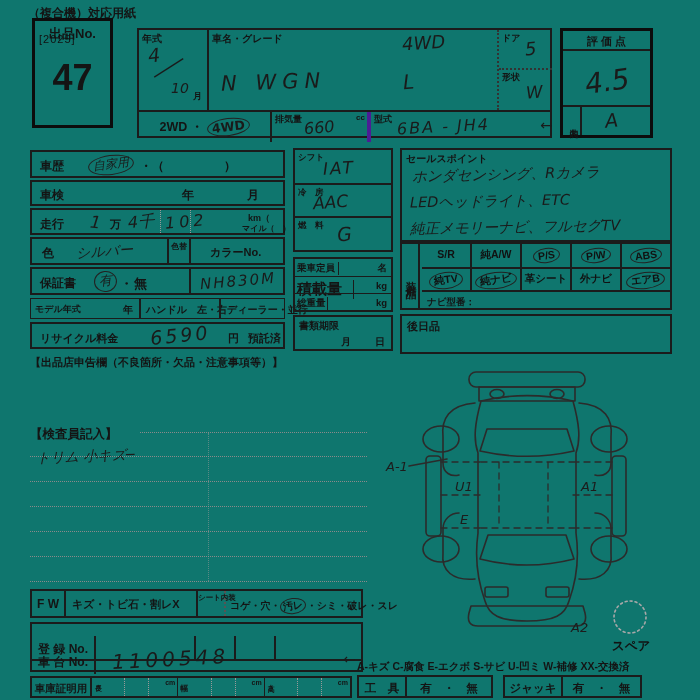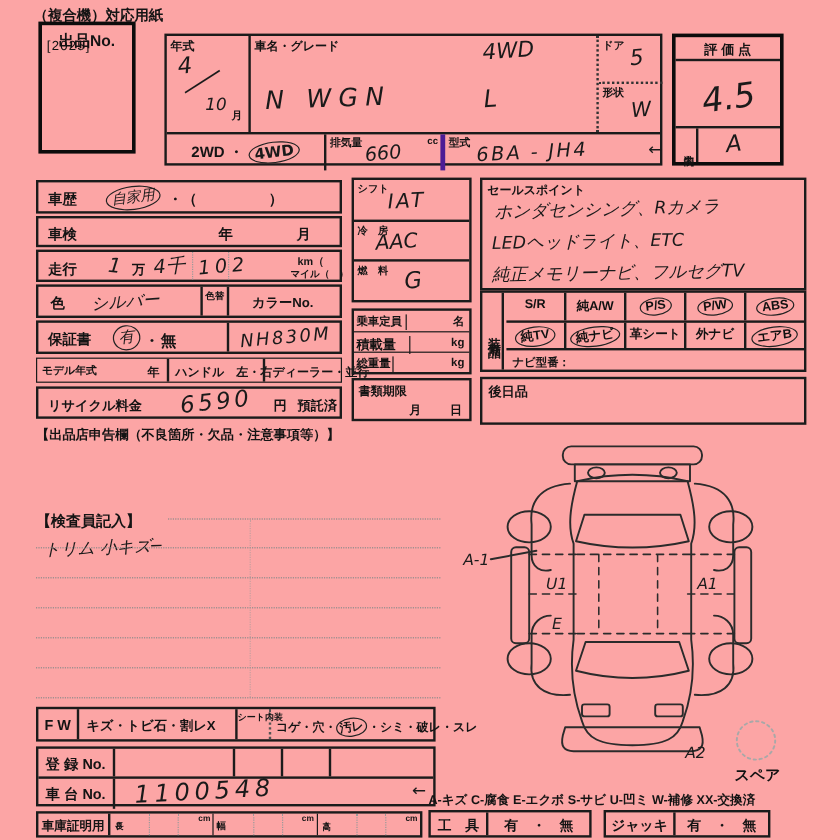--- a/index.html
+++ b/index.html
@@ -1,16 +1,16 @@
 <!DOCTYPE html>
 <html><head>
 <meta charset="utf-8">
 <style>
   html,body{margin:0;padding:0;background:#e8e8e8;}
-  #sheet{position:relative;width:700px;height:700px;background:#fca5a5;overflow:hidden;
+  #sheet{position:relative;width:700px;height:700px;background:#0f766e;overflow:hidden;
          font-family:"Liberation Sans",sans-serif;color:#111;}
   .abs{position:absolute;}
   .box{position:absolute;border:2px solid #1b1b1b;background:transparent;box-sizing:border-box;}
   .b3{border-width:3px;border-color:#0c0c0c;}
   .lbl{font-weight:bold;color:#141414;white-space:nowrap;}
   .hw{font-family:"DejaVu Sans",sans-serif;font-style:italic;color:#1a1a1a;white-space:nowrap;}
   .circ{display:inline-block;border:1.6px solid #222;border-radius:50%;padding:0 4px 1px 4px;transform:rotate(-7deg);}
   .dotline{position:absolute;border-bottom:1.5px dotted #8a8a8a;}
   .divider{position:absolute;background:#1b1b1b;}
   .dotv{position:absolute;border-left:1.5px dotted #999;}
@@ -20,20 +20,21 @@
 </head>
 <body>
 
 <div id="sheet">
 
   <div class="abs lbl" style="left:28px;top:5px;font-size:12px;">（複合機）対応用紙</div>
 
   <div class="box b3" style="left:32px;top:18px;width:81px;height:110px;">
     <div class="lbl" style="text-align:center;margin-top:4px;font-size:13px;">出品No.</div>
     <div class="abs" style="left:4px;top:12px;font-size:11px;letter-spacing:1px;">[2025]</div>
+    <div class="abs lbl" style="left:0;top:36px;width:100%;text-align:center;font-size:36px;">47</div>
   </div>
 
   <div class="box" style="left:137px;top:28px;width:415px;height:110px;border-width:2.5px;">
 
     <div class="abs" style="left:0;top:0;width:68px;height:80px;border-right:2px solid #1b1b1b;">
       <div class="abs lbl" style="left:3px;top:2px;font-size:10px;">年式</div>
       <div class="abs hw" style="left:9px;top:14px;font-size:19px;transform:rotate(-6deg);">4</div>
       <div class="abs hw" style="left:16px;top:18px;font-size:27px;transform:rotate(8deg);">／</div>
       <div class="abs hw" style="left:32px;top:50px;font-size:14px;">10</div>
       <div class="abs lbl" style="left:54px;top:60px;font-size:9px;">月</div>
@@ -153,21 +154,21 @@
       <span class="abs hw" style="left:42px;top:5px;font-size:19px;transform:rotate(-5deg);">G</span>
     </div>
   </div>
 
   <div class="box" style="left:293px;top:257px;width:100px;height:55px;border-width:2.5px;">
     <div class="abs" style="left:0;top:0;width:100%;height:17px;">
       <span class="abs lbl" style="left:2px;top:3px;font-size:9.5px;border-right:1.5px solid #1b1b1b;padding-right:3px;">乗車定員</span>
       <span class="abs lbl" style="right:4px;top:3px;font-size:9.5px;">名</span>
     </div>
     <div class="abs" style="left:0;top:17px;width:100%;height:17px;border-top:1.5px solid #1b1b1b;">
-      <span class="abs lbl" style="left:2px;top:3px;font-size:11px;border-right:1.5px solid #1b1b1b;padding-right:11px;">積載量</span>
+      <span class="abs lbl" style="left:2px;top:3px;font-size:15px;border-right:1.5px solid #1b1b1b;padding-right:11px;">積載量</span>
       <span class="abs lbl" style="right:4px;top:3px;font-size:9.5px;">kg</span>
     </div>
     <div class="abs" style="left:0;top:34px;width:100%;height:17px;border-top:1.5px solid #1b1b1b;">
       <span class="abs lbl" style="left:2px;top:3px;font-size:9.5px;border-right:1.5px solid #1b1b1b;padding-right:1px;">総重量</span>
       <span class="abs lbl" style="right:4px;top:3px;font-size:9.5px;">kg</span>
     </div>
   </div>
 
   <div class="box" style="left:293px;top:315px;width:100px;height:36px;border-width:2.5px;">
     <span class="abs lbl" style="left:4px;top:2px;font-size:10px;">書類期限</span>
@@ -255,21 +256,21 @@
   </svg>
 
   <div class="box" style="left:30px;top:589px;width:333px;height:29px;border-width:2.5px;">
     <div class="abs lbl" style="left:0;top:0;width:34px;height:100%;border-right:2px solid #1b1b1b;text-align:center;padding-top:6px;font-size:12px;box-sizing:border-box;">F W</div>
     <span class="abs lbl" style="left:40px;top:6px;font-size:11px;">キズ・トビ石・割レX</span>
     <div class="abs lbl" style="left:164px;top:0;width:30px;height:100%;border-left:2px solid #1b1b1b;border-right:2px dotted #555;font-size:7.5px;text-align:center;line-height:1.5;padding-top:1px;box-sizing:border-box;">シート内装</div>
     <span class="abs lbl" style="left:198px;top:7px;font-size:10px;white-space:nowrap;"><span>コゲ・穴・</span><span class="circ" style="padding:0 2px;">汚レ</span><span>・シミ・破レ・スレ</span></span>
   </div>
 
   <div class="box" style="left:30px;top:622px;width:333px;height:50px;border-width:2.5px;">
-    <div class="abs" style="left:0;top:0;width:100%;height:25px;border-bottom:2px solid #1b1b1b;box-sizing:border-box;">
+    <div class="abs" style="left:0;top:12px;width:100%;height:25px;border-bottom:2px solid #1b1b1b;box-sizing:border-box;">
       <span class="abs lbl" style="left:6px;top:5px;font-size:12px;">登 録 No.</span>
       <span class="divider" style="left:62px;top:0;width:2px;height:100%;"></span>
       <span class="divider" style="left:162px;top:0;width:1.5px;height:100%;"></span>
       <span class="divider" style="left:202px;top:0;width:1.5px;height:100%;"></span>
       <span class="divider" style="left:242px;top:0;width:1.5px;height:100%;"></span>
     </div>
     <div class="abs" style="left:0;top:25px;width:100%;height:25px;">
       <span class="abs lbl" style="left:6px;top:5px;font-size:12px;">車 台 No.</span>
       <span class="divider" style="left:62px;top:0;width:2px;height:100%;"></span>
       <span class="abs hw" style="left:80px;top:-2px;font-size:20px;letter-spacing:4px;transform:rotate(-3deg);">1100548</span>

